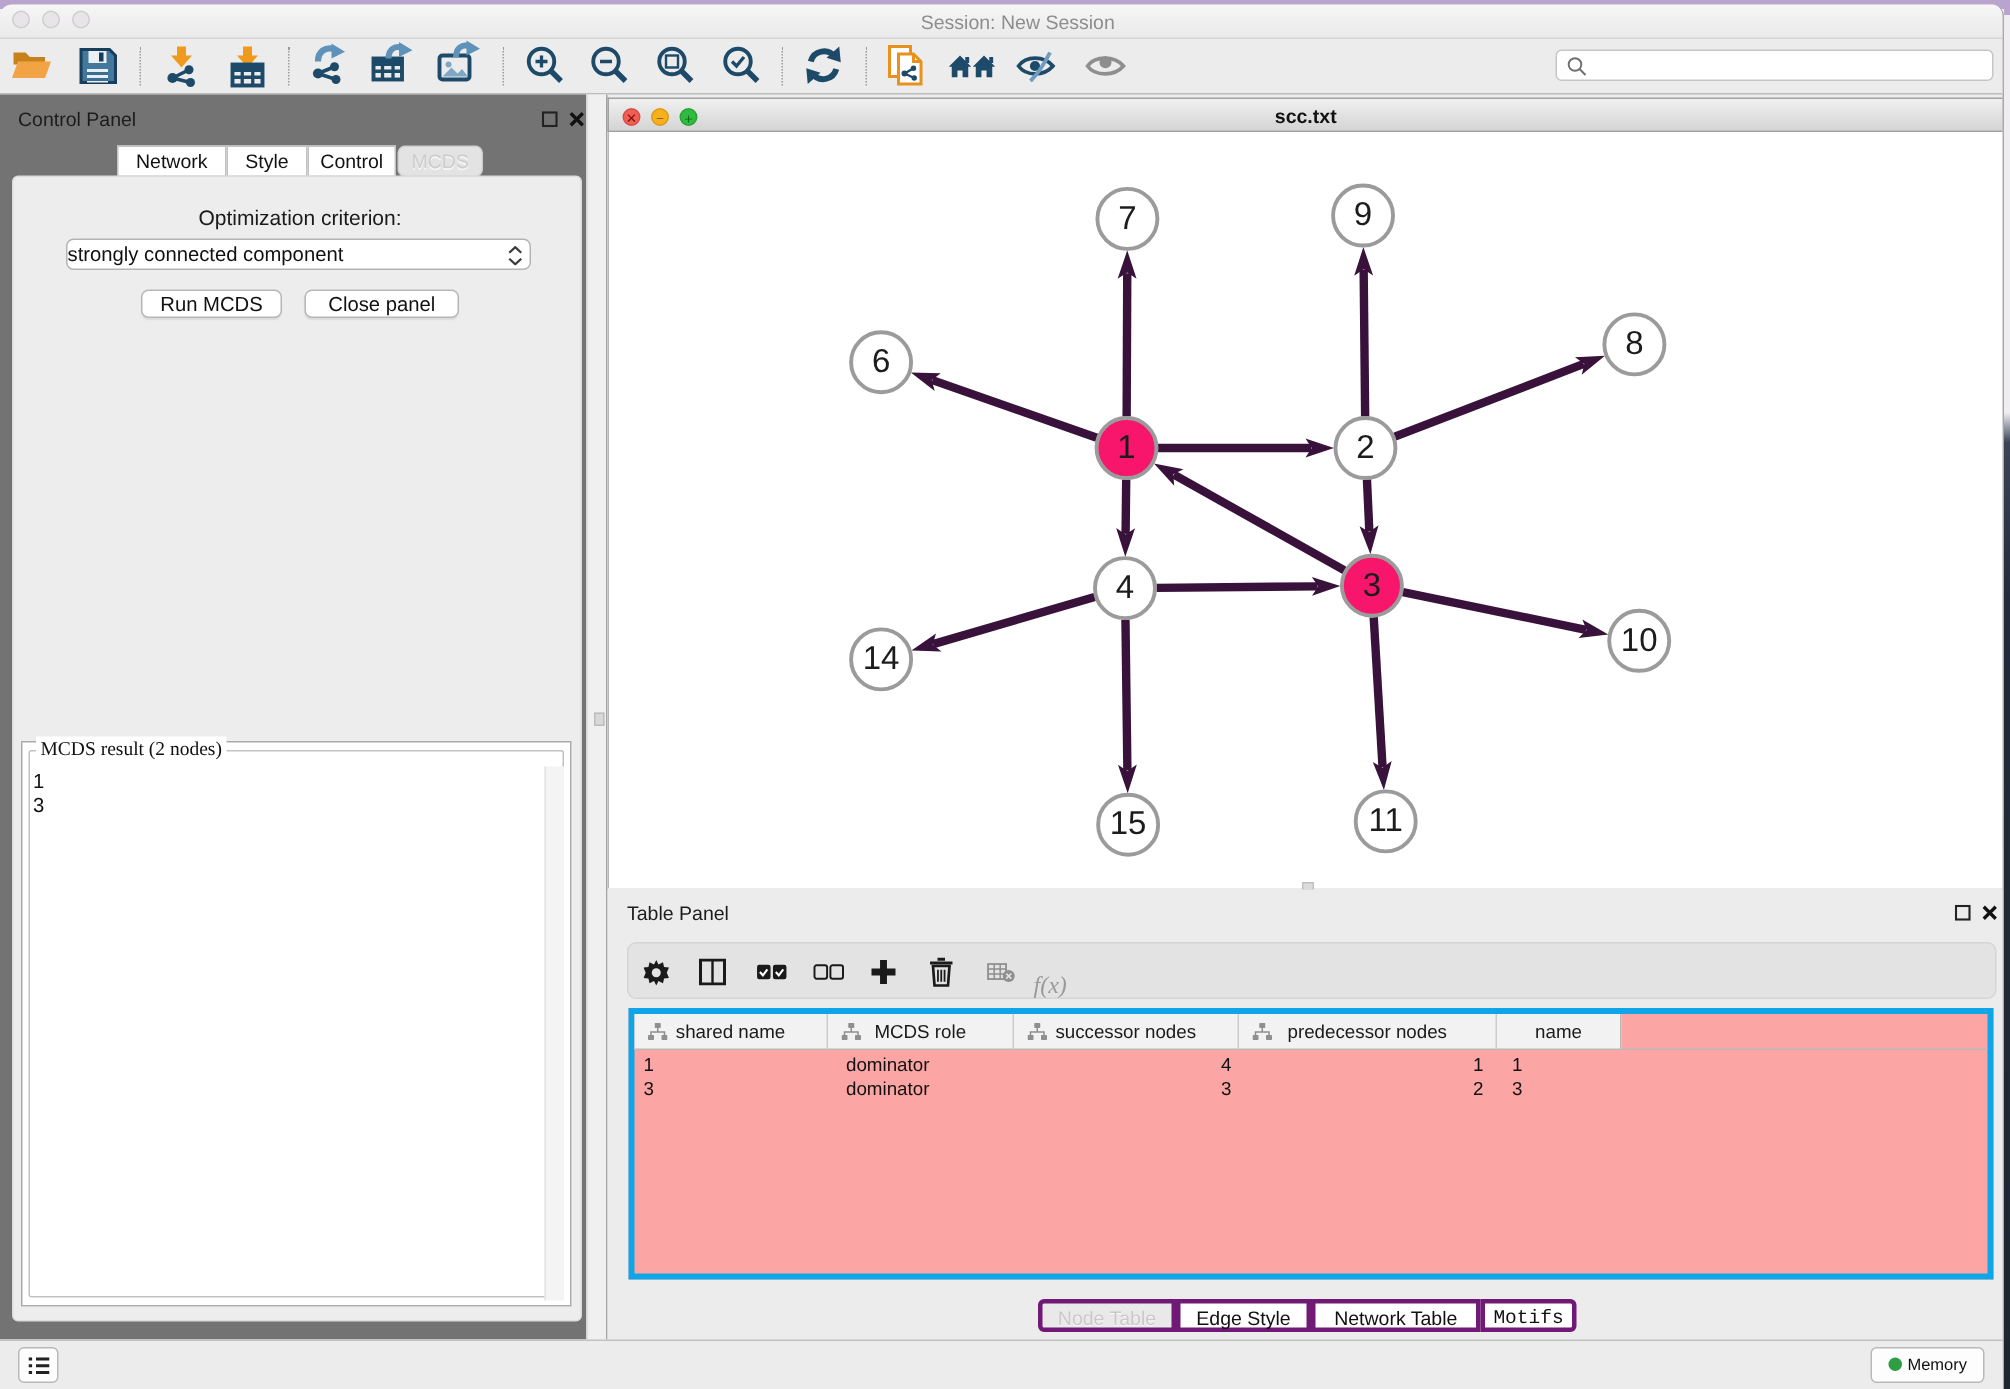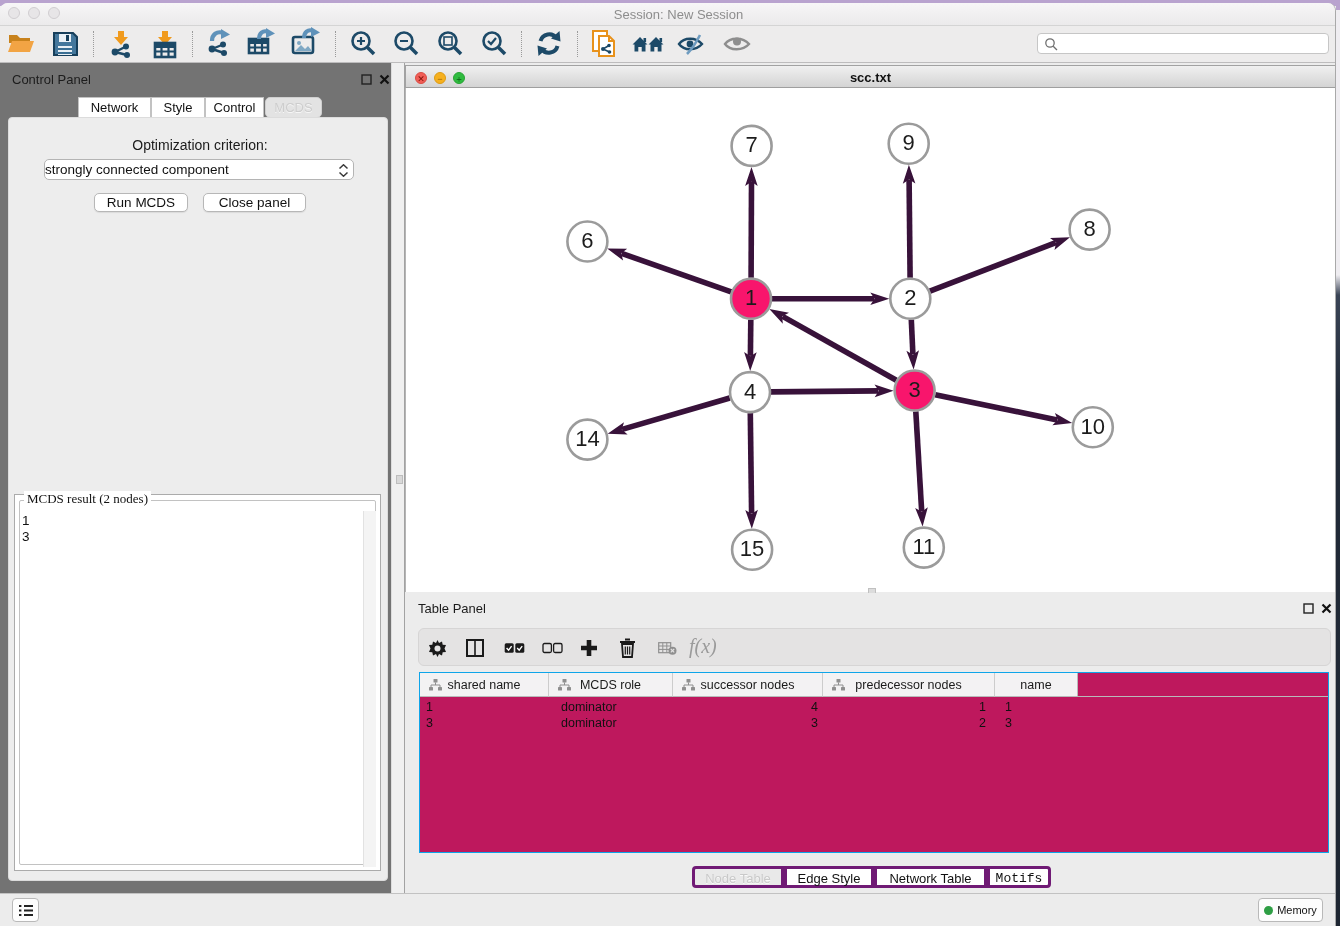--- a/index.html
+++ b/index.html
@@ -39,29 +39,29 @@
 #netwin { position:absolute; left:405px; top:60px; width:931px; height:530px; }
 #nettitle { position:absolute; left:0; top:2px; width:100%; height:23px; background:linear-gradient(#f0f0f0,#d4d4d4); border:1px solid #a2a2a2; border-bottom:1px solid #9f9f9f; }
 #netname { position:absolute; top:4px; left:0; width:100%; text-align:center; font-size:13px; font-weight:bold; color:#111; }
 .mac { position:absolute; top:6px; width:12px; height:12px; border-radius:50%; font-size:9px; line-height:12px; text-align:center; }
 #netbody { position:absolute; left:0; top:25px; width:930px; height:504px; background:#fff; border-left:1px solid #b5b5b5; }
 #hhandle { position:absolute; left:868px; top:585px; width:8px; height:6px; background:#dcdcdc; border:1px solid #c0c0c0; }
 
 #tpanel { position:absolute; left:405px; top:590px; width:931px; height:300px; background:#ececec; }
 #tptitle { position:absolute; left:13px; top:8px; font-size:13px; color:#1c1c1c; }
 #ttoolbar { position:absolute; left:13px; top:35px; width:913px; height:38px; background:#e4e3e3; border:1px solid #d6d5d5; border-radius:6px; }
-#tblarea { position:absolute; left:14px; top:79px; width:910px; height:181px; background:#be185d; border:1px solid #0ea5e9; }
+#tblarea { position:absolute; left:14px; top:79px; width:910px; height:181px; background:#fca5a5; border:4px solid #0ea5e9; }
 .hcell { position:absolute; top:0; height:24px; background:#f3f2f3; border-right:1px solid #cccccc; border-bottom:1px solid #b9b9b9; font-size:12.5px; color:#1a1a1a; text-align:center; line-height:24px; }
 .rcell { position:absolute; font-size:12.5px; color:#111; height:16px; line-height:16px; }
 #btabs { position:absolute; left:287px; top:273px; height:22px; }
 .btab { position:absolute; top:0; height:22px; background:#fff; border:3px solid #701a75; font-size:13px; color:#111; text-align:center; line-height:20px; }
 
 #statusbar { position:absolute; left:0; top:890px; width:1336px; height:33px; background:#ececec; border-top:1px solid #c2c2c2; }
 #listbtn { position:absolute; left:12px; top:4px; width:27px; height:24px; background:#fdfdfd; border:1px solid #b9b9b9; border-radius:4px; }
-#membtn { position:absolute; right:13px; top:4px; width:65px; height:24px; background:#fdfdfd; border:1px solid #b9b9b9; border-radius:4px; font-size:11px; color:#111; text-align:center; line-height:22px; }
+#membtn { position:absolute; right:13px; top:4px; width:76px; height:24px; background:#fdfdfd; border:1px solid #b9b9b9; border-radius:4px; font-size:11px; color:#111; text-align:center; line-height:22px; }
 </style>
 </head>
 <body>
 <div id="purpletop"></div>
 <div id="rightstrip"></div>
 <div id="win">
   <div id="titlebar">
     <div class="tl" style="left:8px;"></div>
     <div class="tl" style="left:28px;"></div>
     <div class="tl" style="left:48px;"></div>
@@ -340,21 +340,21 @@
         <path d="M6.3 8.5 v8 M8.5 8.5 v8 M10.7 8.5 v8" stroke="#1a1a1a" stroke-width="1.2"></path>
       </svg>
 
       <svg class="abs" style="left:239px;top:13px;" width="19" height="13" viewBox="0 0 19 13">
         <rect x="0.7" y="0.7" width="12" height="10" fill="none" stroke="#8f8f8f" stroke-width="1.2"></rect>
         <path d="M0.7 4 h12 M0.7 7.4 h12 M4.8 0.7 v10 M8.8 0.7 v10" stroke="#8f8f8f" stroke-width="1"></path>
         <circle cx="14.5" cy="8.7" r="4" fill="#8f8f8f"></circle>
         <path d="M12.8 7 l3.4 3.4 M16.2 7 l-3.4 3.4" stroke="#e4e3e3" stroke-width="1.1"></path>
       </svg>
 
-      <div class="abs" style="left:270px;top:6px;font-family:'Liberation Serif',serif;font-style:italic;font-size:20px;color:#9a9a9a;">f(x)</div>
+      <div class="abs" style="left:270px;top:20px;font-family:'Liberation Serif',serif;font-style:italic;font-size:16px;color:#9a9a9a;">f(x)</div>
     </div>
     <div id="tblarea">
       <div class="hcell" style="left:0; width:129px;">shared name</div>
       <div class="hcell" style="left:129px; width:124px;">MCDS role</div>
       <div class="hcell" style="left:253px; width:150px;">successor nodes</div>
       <div class="hcell" style="left:403px; width:172px;">predecessor nodes</div>
       <div class="hcell" style="left:575px; width:83px; border-right-color:#b9b9b9;">name</div>
       <svg class="abs thico" style="left:9px;top:6px;" width="13" height="12" viewBox="0 0 13 12">
           <g fill="#8f8f8f">
             <rect x="4.5" y="0" width="4" height="3.4" rx="0.5"></rect>

